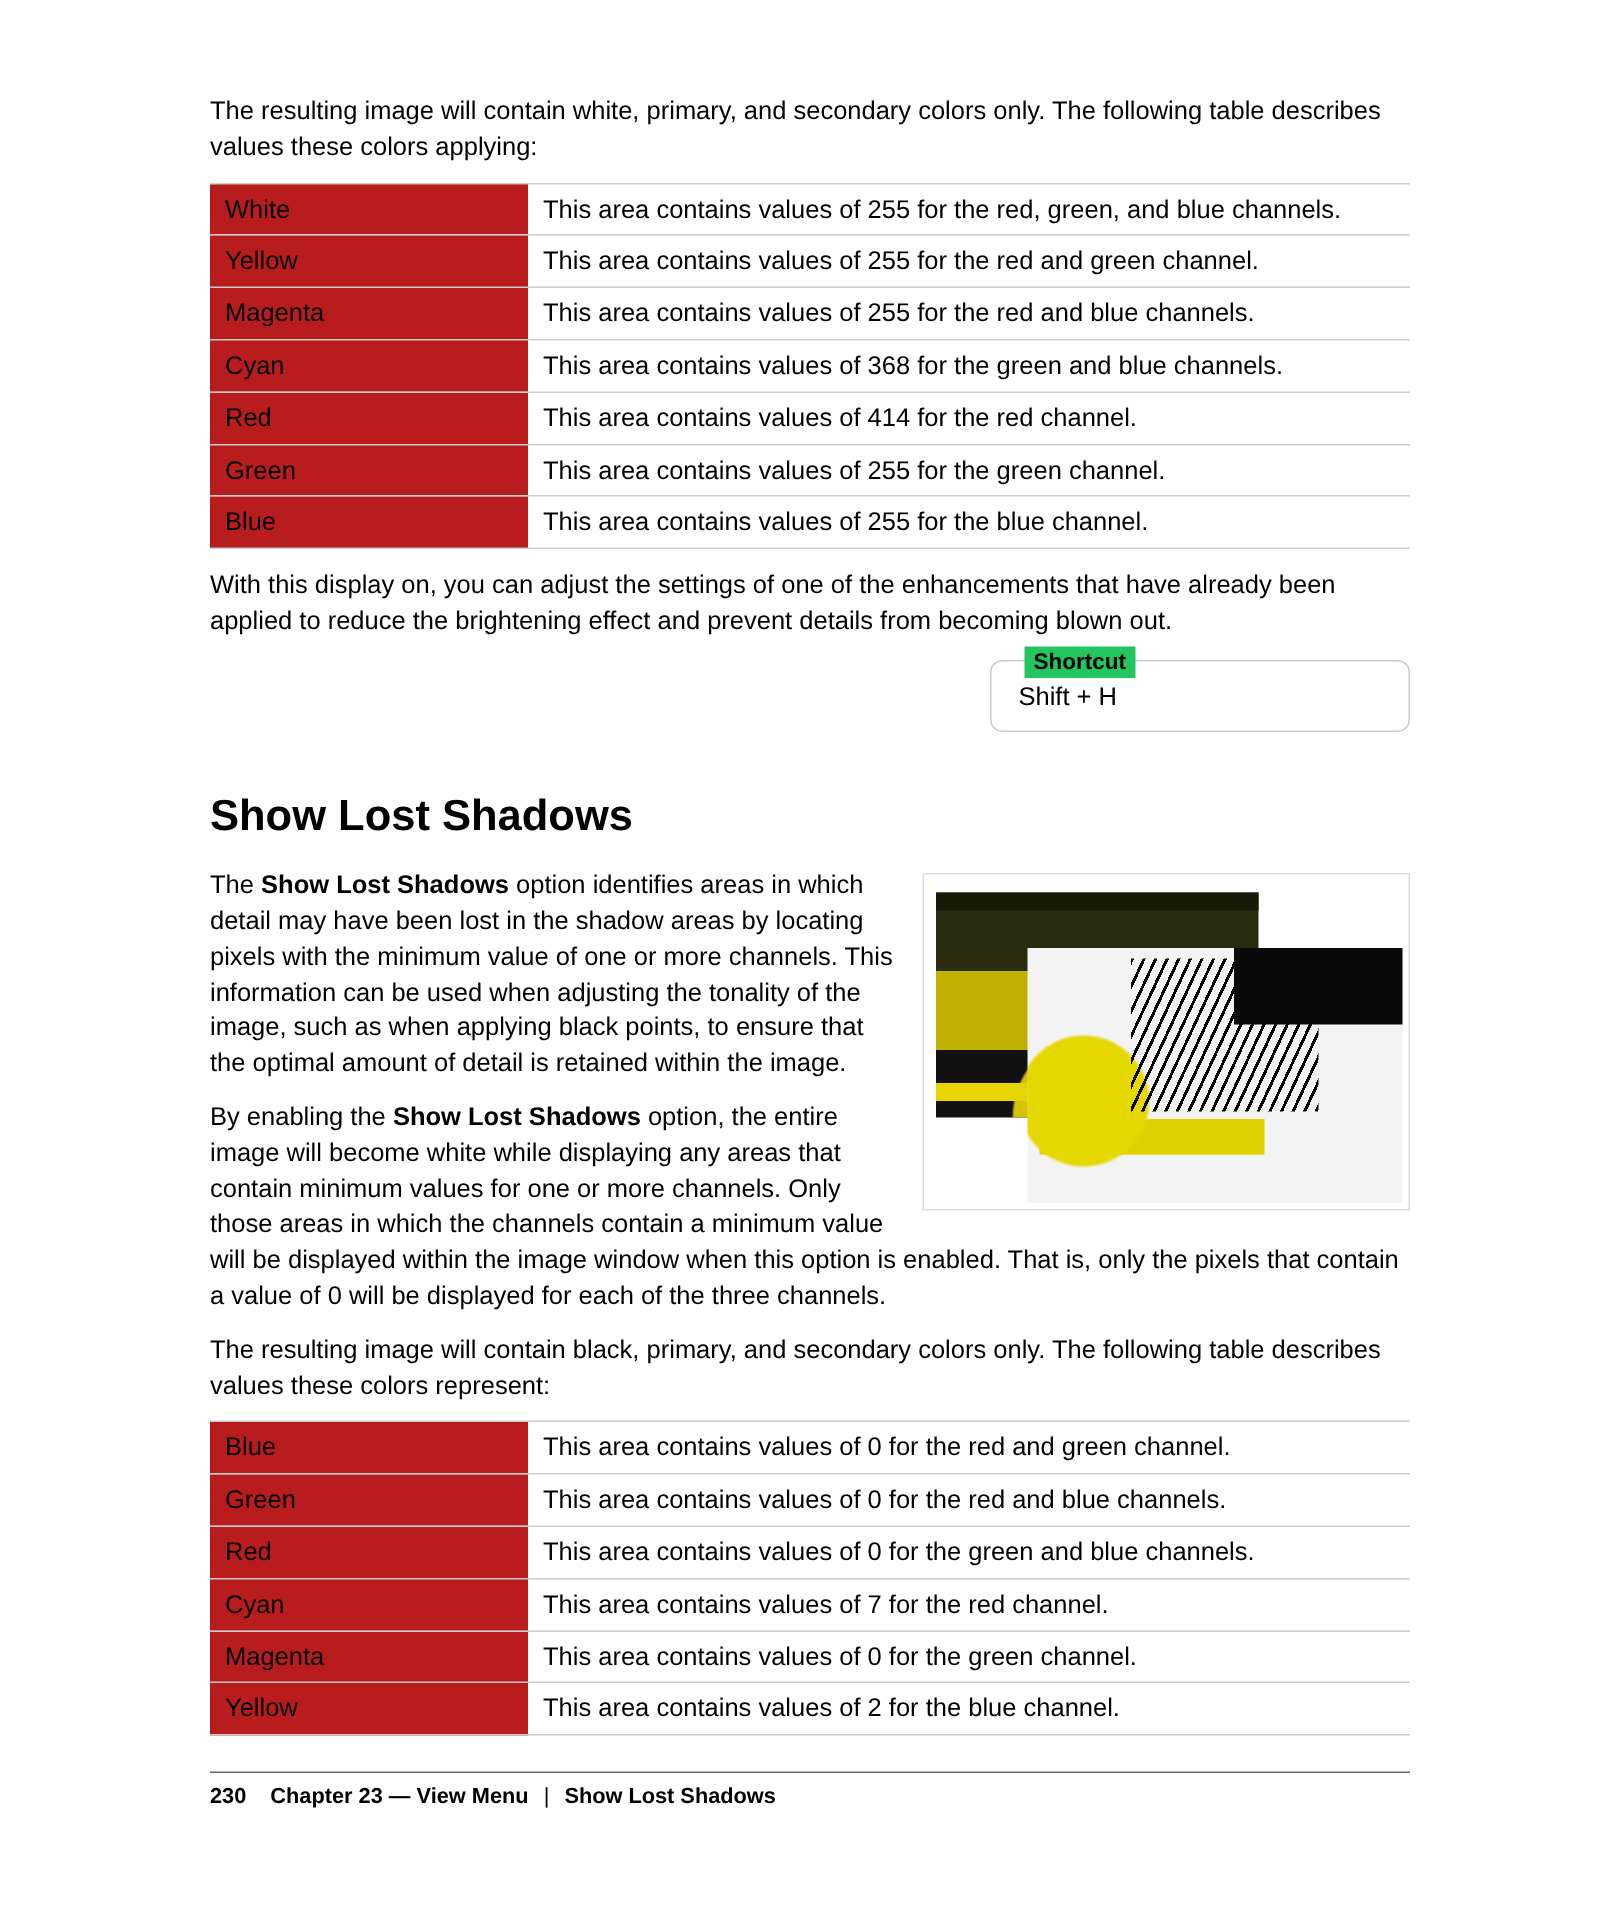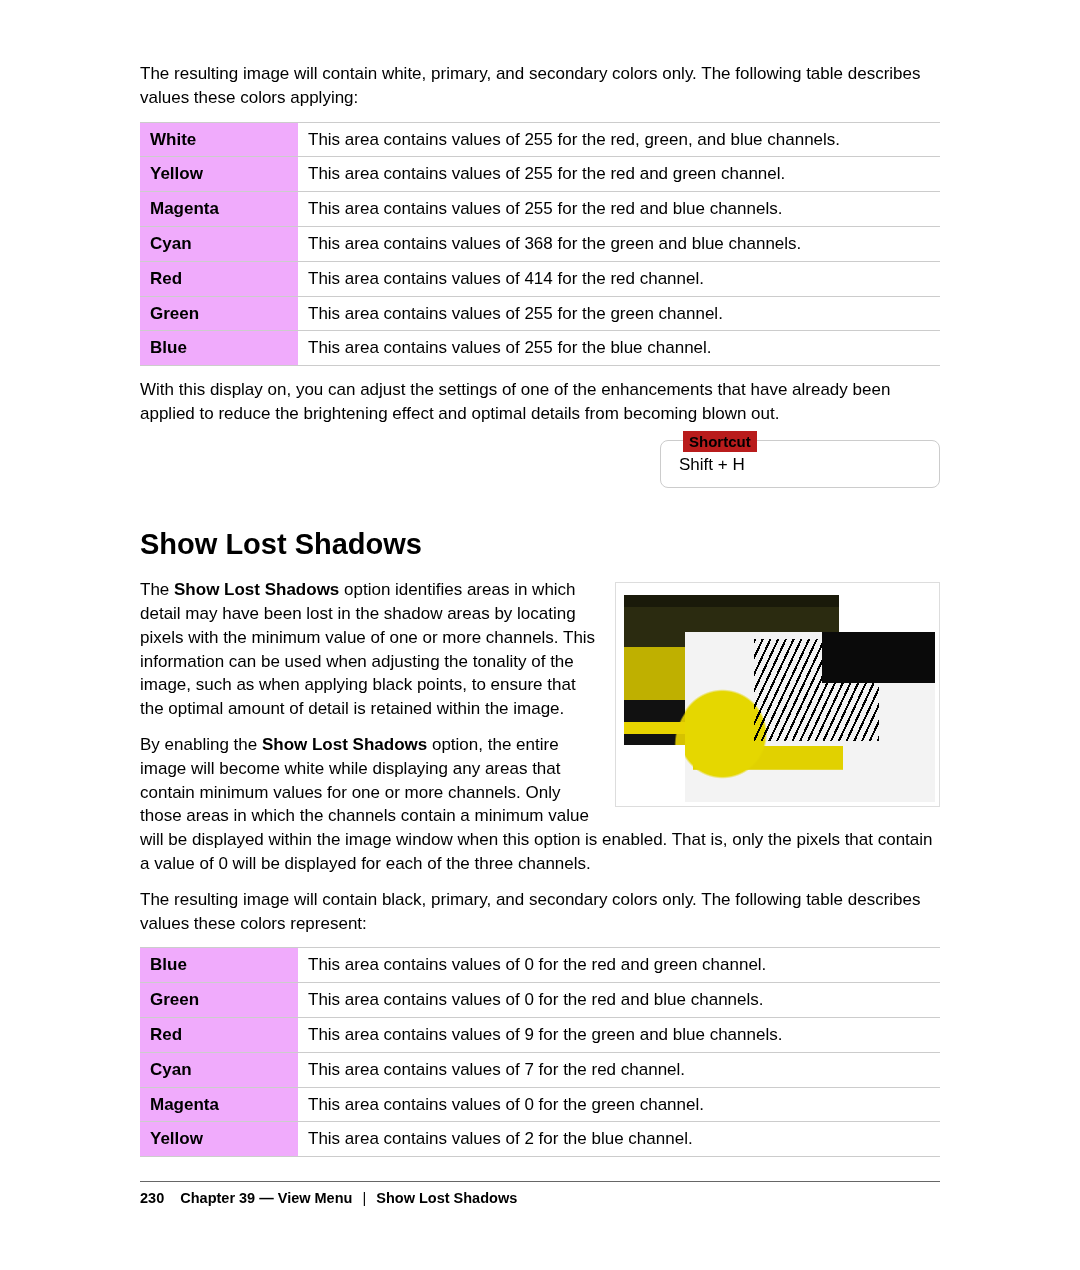--- a/index.html
+++ b/index.html
@@ -19,37 +19,37 @@
     margin: 6px 0 12px 0;
     border-top: 1px solid #ccc;
     border-bottom: 1px solid #ccc;
   }
   table.color-table td {
     border-bottom: 1px solid #ccc;
     padding: 5px 10px;
     vertical-align: top;
   }
   table.color-table td.label {
-    width: 158px;
-    background: #f0abfc;
-    font-weight: 700;
+    width: 212px;
+    background: #b91c1c;
+    font-weight: 400;
   }
   .shortcut-box {
     position: relative;
     border: 1px solid #ccc;
     border-radius: 8px;
     padding: 12px 18px 10px 18px;
     width: 280px;
     margin: 14px 0 8px auto;
   }
   .shortcut-legend {
     position: absolute;
     top: -10px;
     left: 22px;
-    background: #b91c1c;
+    background: #22c55e;
     padding: 0 6px;
     font-weight: 700;
     font-size: 15px;
   }
   h2.section-heading {
     font-size: 29px;
     font-weight: 800;
     margin: 36px 0 14px 0;
   }
   .clearfix::after { content:""; display:table; clear:both; }
@@ -129,21 +129,21 @@
         <td class="label">Green</td>
         <td>This area contains values of 255 for the green channel.</td>
       </tr>
       <tr>
         <td class="label">Blue</td>
         <td>This area contains values of 255 for the blue channel.</td>
       </tr>
     </tbody>
 </table>
 
-<p class="para">With this display on, you can adjust the settings of one of the enhancements that have already been applied to reduce the brightening effect and optimal details from becoming blown out.</p>
+<p class="para">With this display on, you can adjust the settings of one of the enhancements that have already been applied to reduce the brightening effect and prevent details from becoming blown out.</p>
 
 <div class="shortcut-box">
   <span class="shortcut-legend">Shortcut</span>
   <span>Shift + H</span>
 </div>
 
 <h2 class="section-heading">Show Lost Shadows</h2>
 
 <div class="clearfix">
   <div class="float-img">
@@ -167,35 +167,35 @@
       <tr>
         <td class="label">Blue</td>
         <td>This area contains values of 0 for the red and green channel.</td>
       </tr>
       <tr>
         <td class="label">Green</td>
         <td>This area contains values of 0 for the red and blue channels.</td>
       </tr>
       <tr>
         <td class="label">Red</td>
-        <td>This area contains values of 9 for the green and blue channels.</td>
+        <td>This area contains values of 0 for the green and blue channels.</td>
       </tr>
       <tr>
         <td class="label">Cyan</td>
         <td>This area contains values of 7 for the red channel.</td>
       </tr>
       <tr>
         <td class="label">Magenta</td>
         <td>This area contains values of 0 for the green channel.</td>
       </tr>
       <tr>
         <td class="label">Yellow</td>
         <td>This area contains values of 2 for the blue channel.</td>
       </tr>
     </tbody>
 </table>
 
 <div class="footer">
   <span class="pg">230</span>
-  <span class="chap">Chapter 39 — View Menu</span>
+  <span class="chap">Chapter 23 — View Menu</span>
   <span class="sep">|</span>
   <span class="sub">Show Lost Shadows</span>
 </div>
 
 </body></html>

